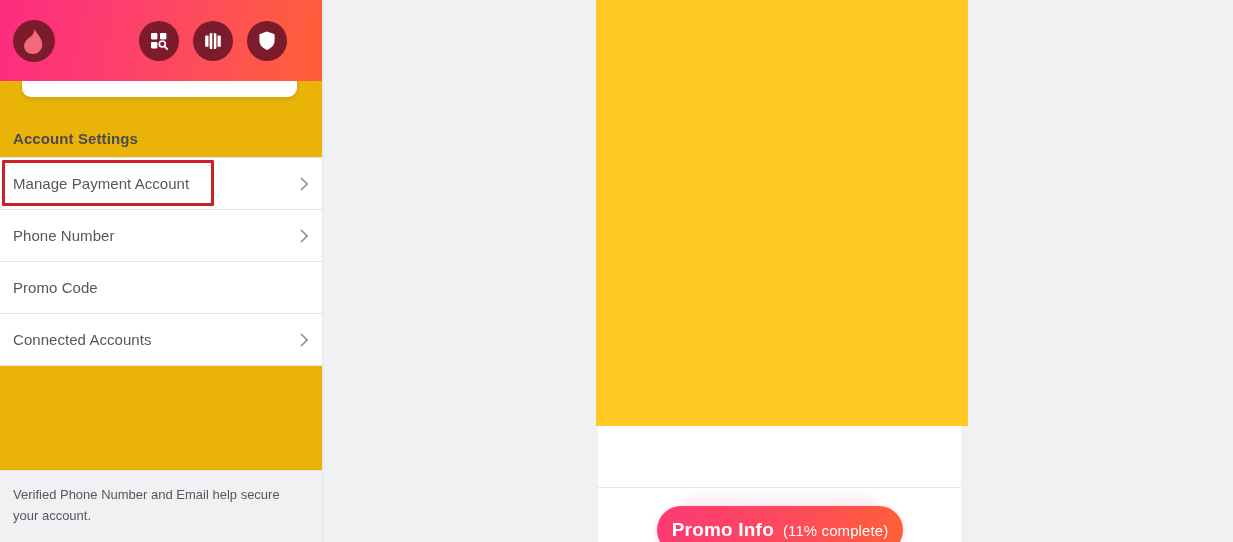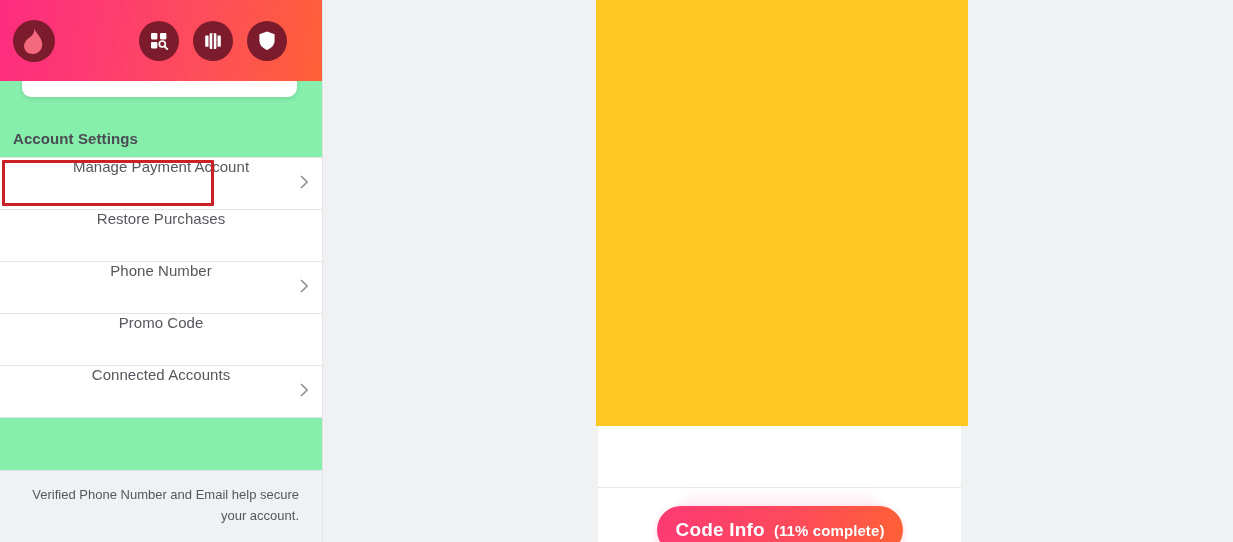--- a/index.html
+++ b/index.html
@@ -18,23 +18,22 @@
     height: 542px;
     background: #f0f1f3;
   }
 
   
   .left-column {
     position: absolute;
     left: 0; top: 0;
     width: 323px;
     height: 542px;
-    background: #86efac;
+    background: #eab308;
     overflow: hidden;
-    text-align: right;
   }
 
   
   .app-header {
     position: absolute;
     left: 0; top: 0;
     width: 323px;
     height: 81px;
     background: linear-gradient(100deg, #fd2c7f 0%, #fd3a73 28%, #fe4f58 65%, #ff6036 100%);
     display: flex;
@@ -110,21 +109,20 @@
   }
   .settings-row {
     position: relative;
     height: 52px;
     background: #ffffff;
     border-bottom: 1px solid #e3e4e8;
     display: flex;
     align-items: center;
     padding: 0 14px 0 13px;
     cursor: pointer;
-    flex-direction: column;
   }
   .settings-row .row-label {
     font-size: 15px;
     color: #56565e;
     letter-spacing: 0.05px;
   }
   .chevron {
     margin-left: auto;
     width: 9px; height: 14px;
     color: #8d8d96;
@@ -226,35 +224,35 @@
   }
   .edit-info-main {
     color: #ffffff;
     font-size: 19px;
     font-weight: bold;
     letter-spacing: 0.2px;
   }
   .edit-info-sub {
     color: #ffffff;
     font-size: 15px;
-    font-weight: bold;
+    font-weight: normal;
     letter-spacing: 0.1px;
   }
 </style>
 </head>
 <body>
 
 <div id="app">
 
   <div class="profile-card"></div>
   <div class="profile-white"></div>
   <div class="profile-white-lower"></div>
   <div class="edit-info-shadow"></div>
   <button class="edit-info-button">
-    <span class="edit-info-main">Code Info</span>
+    <span class="edit-info-main">Promo Info</span>
     <span class="edit-info-sub">(11% complete)</span>
   </button>
 
   <div class="left-column">
 
     <div class="peek-card"></div>
 
     <div class="app-header">
       <div class="logo-badge">
         <svg width="22" height="26" viewBox="0 0 22 26" aria-hidden="true">
@@ -297,23 +295,20 @@
 
       <div class="settings-row">
         <span class="row-label">Manage Payment Account</span>
         <span class="chevron">
           <svg width="9" height="14" viewBox="0 0 9 14" aria-hidden="true">
             <polyline points="1.5,1.5 7.2,7 1.5,12.5" fill="none" stroke="currentColor" stroke-width="1.7" stroke-linecap="round" stroke-linejoin="round"></polyline>
           </svg>
         </span>
       </div>
 
-      <div class="settings-row">
-        <span class="row-label">Restore Purchases</span>
-      </div>
 
 
       <div class="settings-row">
         <span class="row-label">Phone Number</span>
         <span class="chevron">
           <svg width="9" height="14" viewBox="0 0 9 14" aria-hidden="true">
             <polyline points="1.5,1.5 7.2,7 1.5,12.5" fill="none" stroke="currentColor" stroke-width="1.7" stroke-linecap="round" stroke-linejoin="round"></polyline>
           </svg>
         </span>
       </div>

